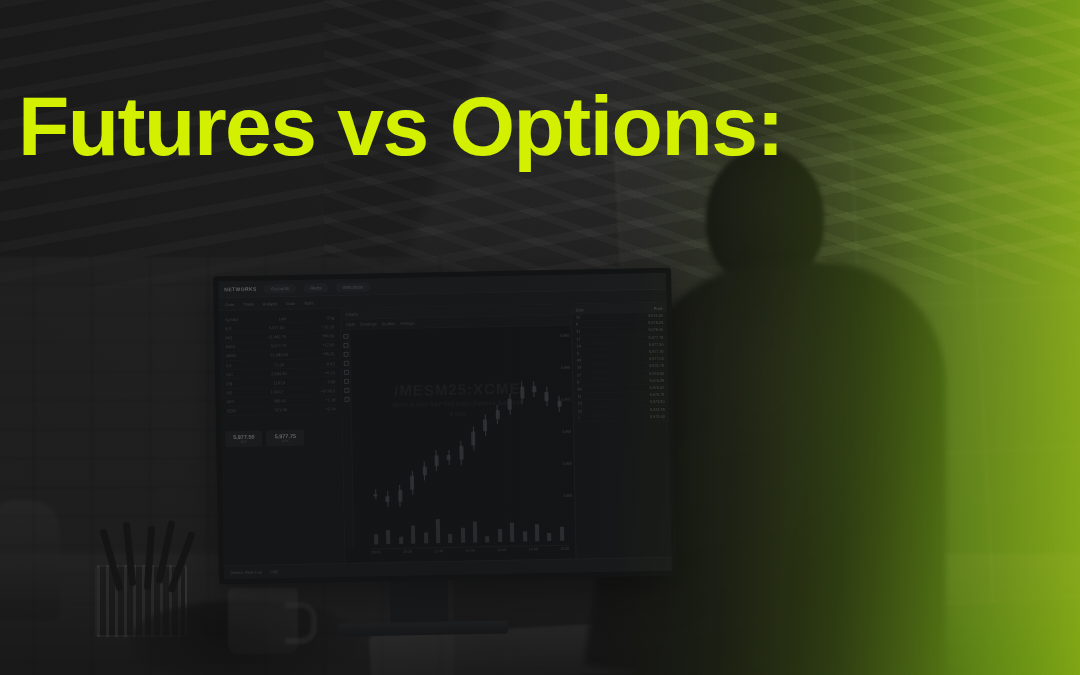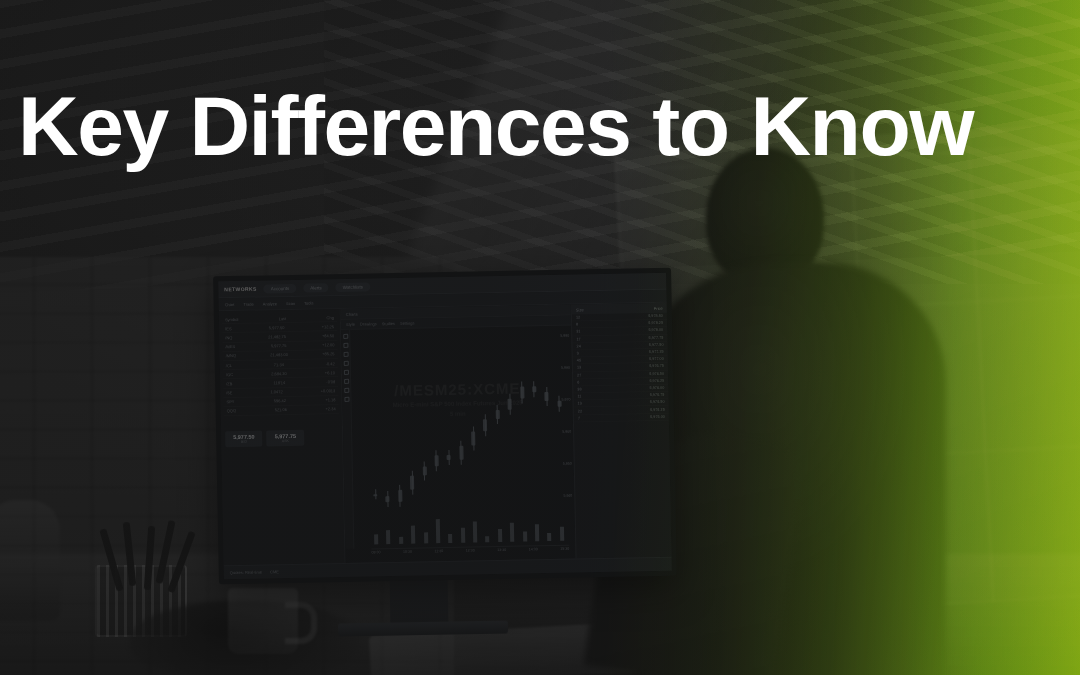--- a/index.html
+++ b/index.html
@@ -605,16 +605,16 @@
 
       </div>
     </div>
 
     <div class="green-tint"></div>
     <div class="green-tint2"></div>
     <div class="dark-veil"></div>
   </div>
 
   <div class="title-block">
-    <div class="title-line t-white">Key Differences to Know</div>
+    <div class="title-line t-green">Futures vs Options:</div>
   </div>
 
 </div>
 
 </body></html>

